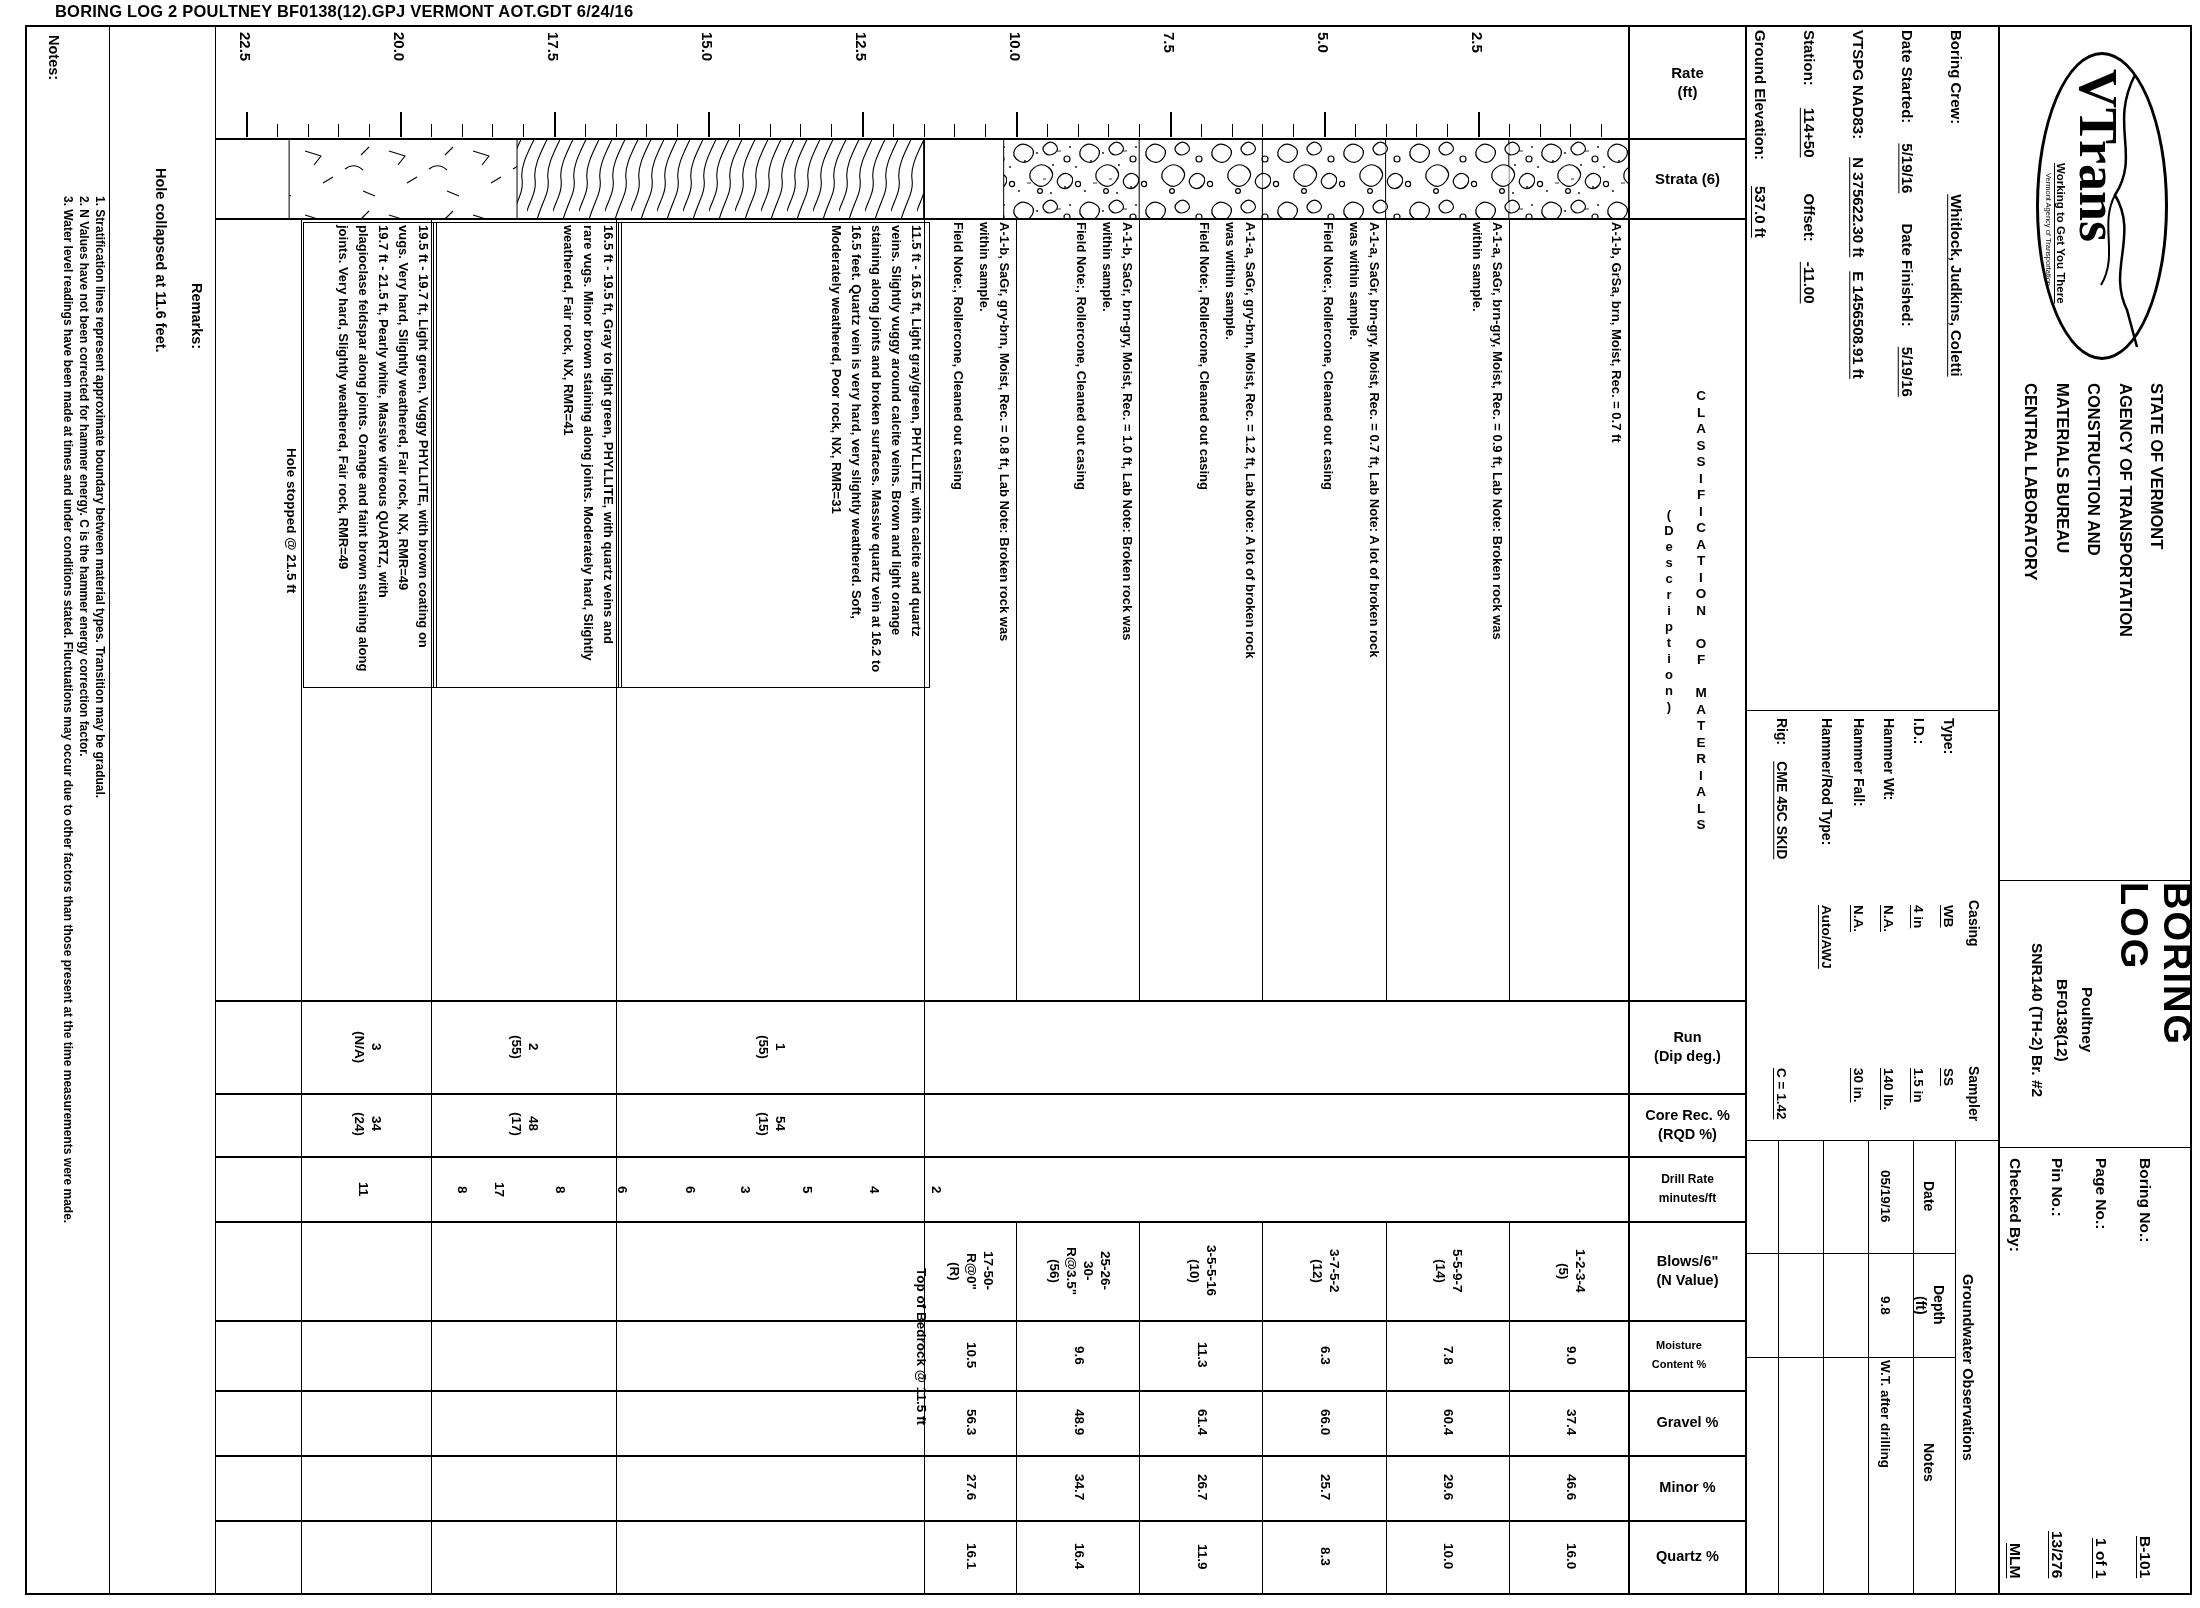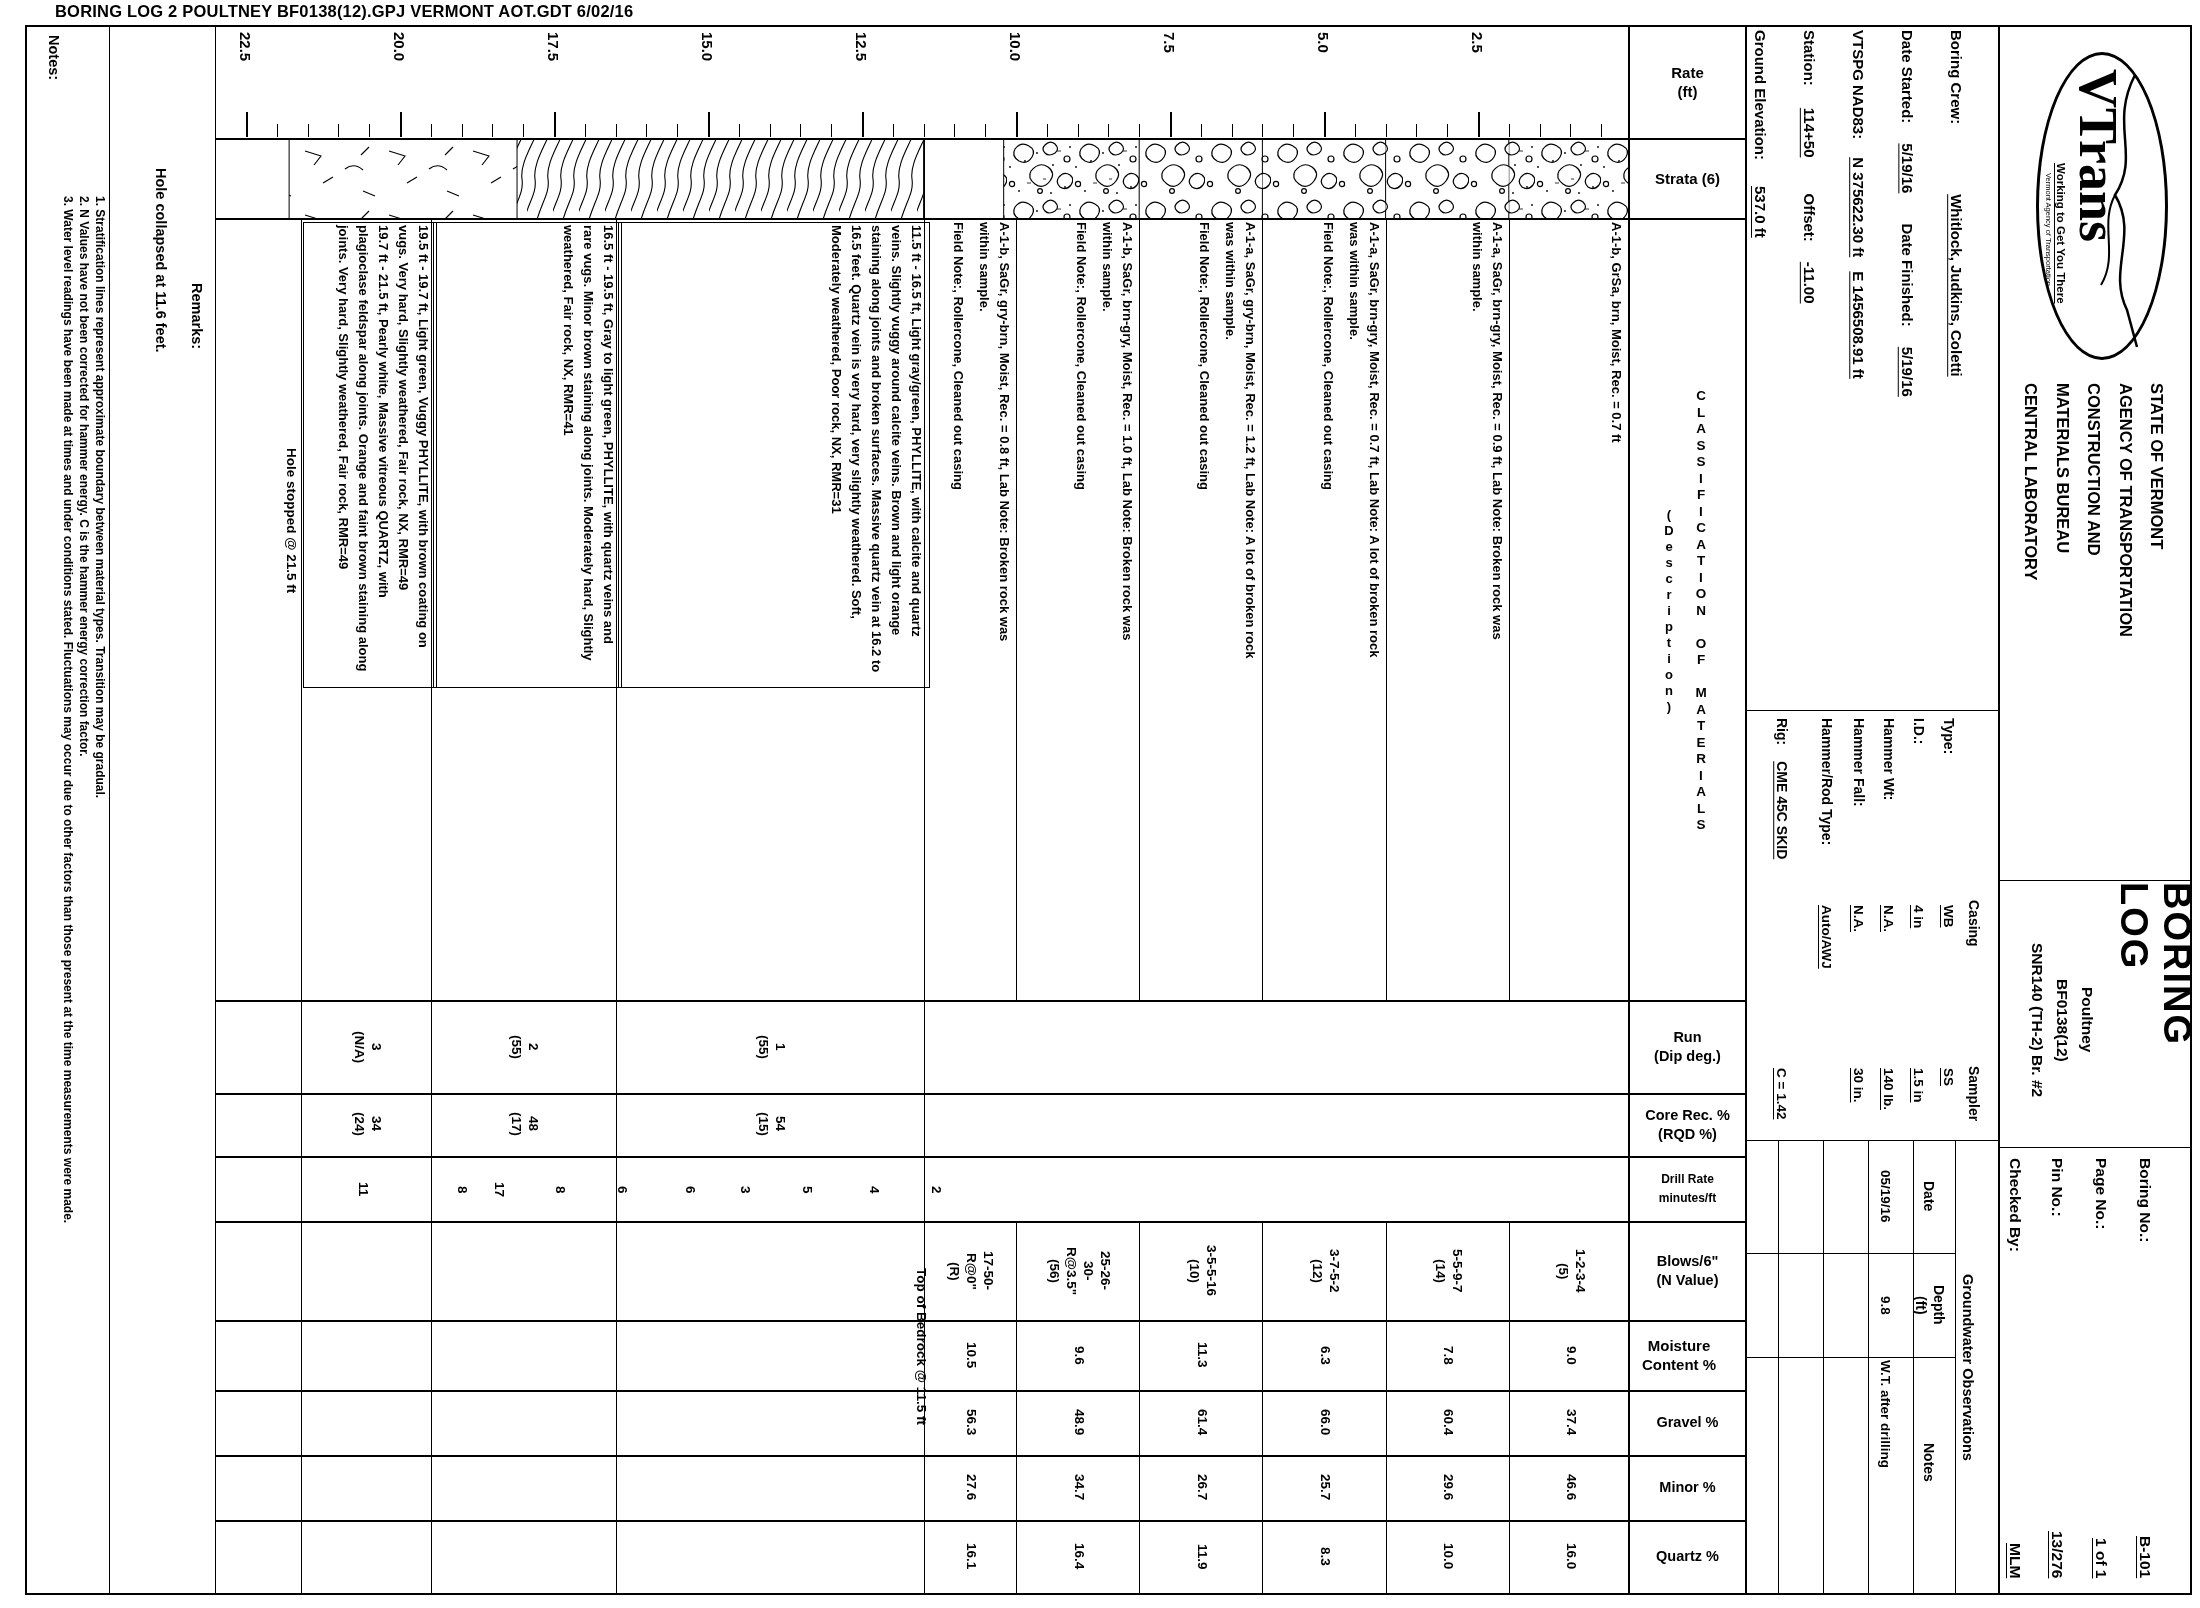--- a/index.html
+++ b/index.html
@@ -18,21 +18,21 @@
   .desc .para{margin-left:6px;}
   .rockbox{border:1.5px solid #000;padding:2px 3px;}
   .num{position:absolute;text-align:center;font-size:13.5px;line-height:17px;}
   .vflex{display:flex;justify-content:space-between;}
 </style>
 </head>
 <body>
 
 <div class="page">
 
-  <div class="abs" style="left:55px;top:2px;font-size:16.5px;letter-spacing:.2px;">BORING LOG  2 POULTNEY BF0138(12).GPJ  VERMONT AOT.GDT  6/02/16</div>
+  <div class="abs" style="left:55px;top:2px;font-size:16.5px;letter-spacing:.2px;">BORING LOG  2 POULTNEY BF0138(12).GPJ  VERMONT AOT.GDT  6/24/16</div>
 
   <div class="ln" style="left:25px;top:25px;width:2167px;height:2px;"></div>
   <div class="ln" style="left:25px;top:1593px;width:2167px;height:2px;"></div>
   <div class="ln" style="left:25px;top:25px;width:2px;height:1570px;"></div>
   <div class="ln" style="left:2190px;top:25px;width:2px;height:1570px;"></div>
 
   <div class="ln" style="left:109px;top:25px;width:1px;height:1570px;"></div>
   <div class="ln" style="left:215px;top:25px;width:1px;height:1570px;"></div>
   <div class="ln" style="left:1628px;top:25px;width:2px;height:1570px;"></div>
   <div class="ln" style="left:1745px;top:25px;width:2px;height:1570px;"></div>
@@ -71,21 +71,21 @@
   <div class="cell-h vu" style="left:1686px;top:222px;width:30px;height:778px;font-size:13.5px;letter-spacing:1.5px;">CLASSIFICATION OF MATERIALS</div>
   <div class="cell-h vu" style="left:1656px;top:222px;width:26px;height:778px;font-size:13px;letter-spacing:1px;">(Description)</div>
   <div class="cell-h" style="left:1630px;top:1000px;width:115px;height:93px;font-size:14.5px;">Run
 (Dip deg.)</div>
   <div class="cell-h" style="left:1630px;top:1093px;width:115px;height:63px;font-size:14.5px;">Core Rec. %
 (RQD %)</div>
   <div class="cell-h" style="left:1630px;top:1156px;width:115px;height:65px;font-size:12px;">Drill Rate
 minutes/ft</div>
   <div class="cell-h" style="left:1630px;top:1221px;width:115px;height:99px;font-size:14.5px;">Blows/6"
 (N Value)</div>
-  <div class="cell-h" style="left:1630px;top:1320px;width:98px;height:70px;font-size:15px;">Moisture
+  <div class="cell-h" style="left:1630px;top:1320px;width:98px;height:70px;font-size:11px;">Moisture
 Content %</div>
   <div class="cell-h" style="left:1630px;top:1390px;width:115px;height:65px;font-size:14.5px;">Gravel %</div>
   <div class="cell-h" style="left:1630px;top:1455px;width:115px;height:65px;font-size:14.5px;">Minor %</div>
   <div class="cell-h" style="left:1630px;top:1520px;width:115px;height:73px;font-size:14.5px;">Quartz %</div>
 
   <svg id="strata-svg" class="abs" style="left:215px;top:139px;" width="1413" height="79" viewBox="0 0 1413 79">
     <defs>
       <g id="pebbles" stroke="#000" stroke-width="1.2" fill="#fff">
         <path d="M8 10 q6 -8 14 -3 q7 4 3 11 q-5 8 -13 4 q-8 -5 -4 -12 z"></path>
         <path d="M38 6 q5 -5 10 -1 q5 5 0 9 q-6 4 -10 0 q-4 -4 0 -8 z"></path>

